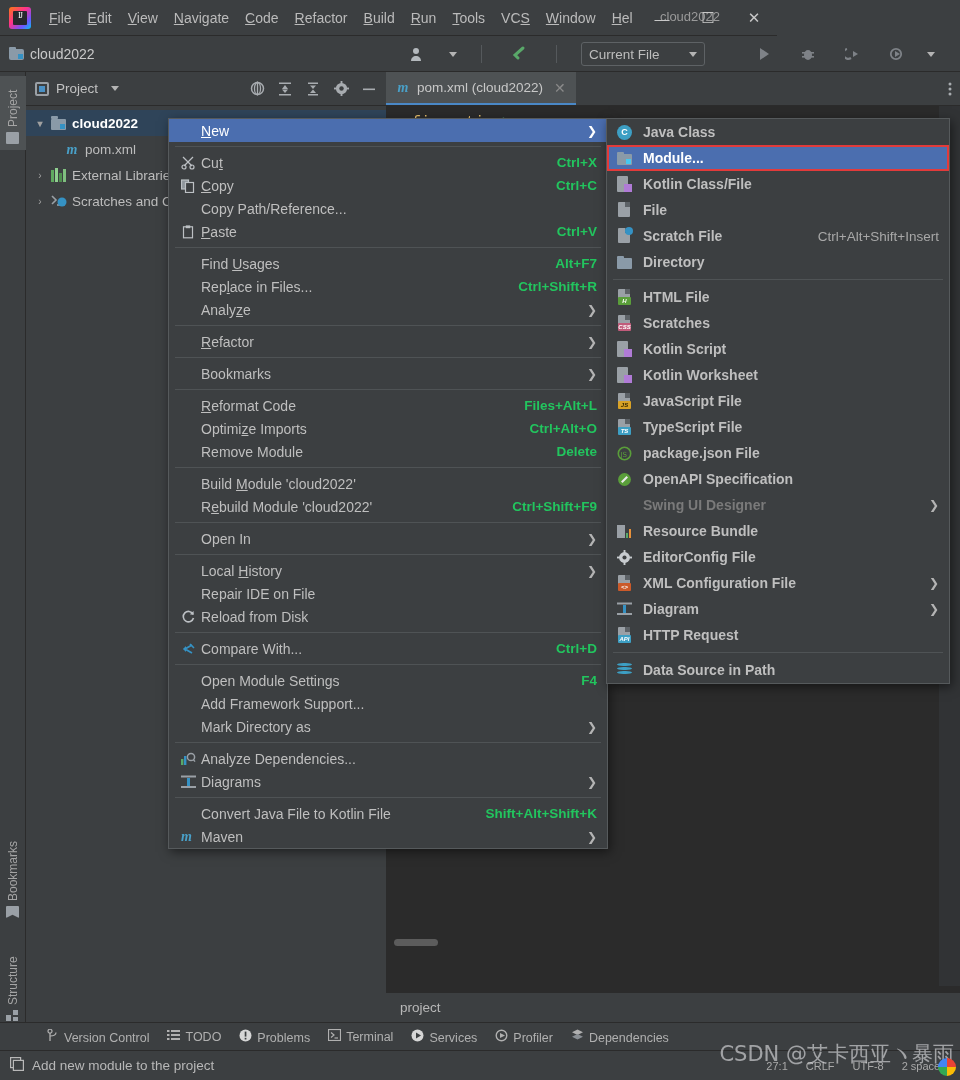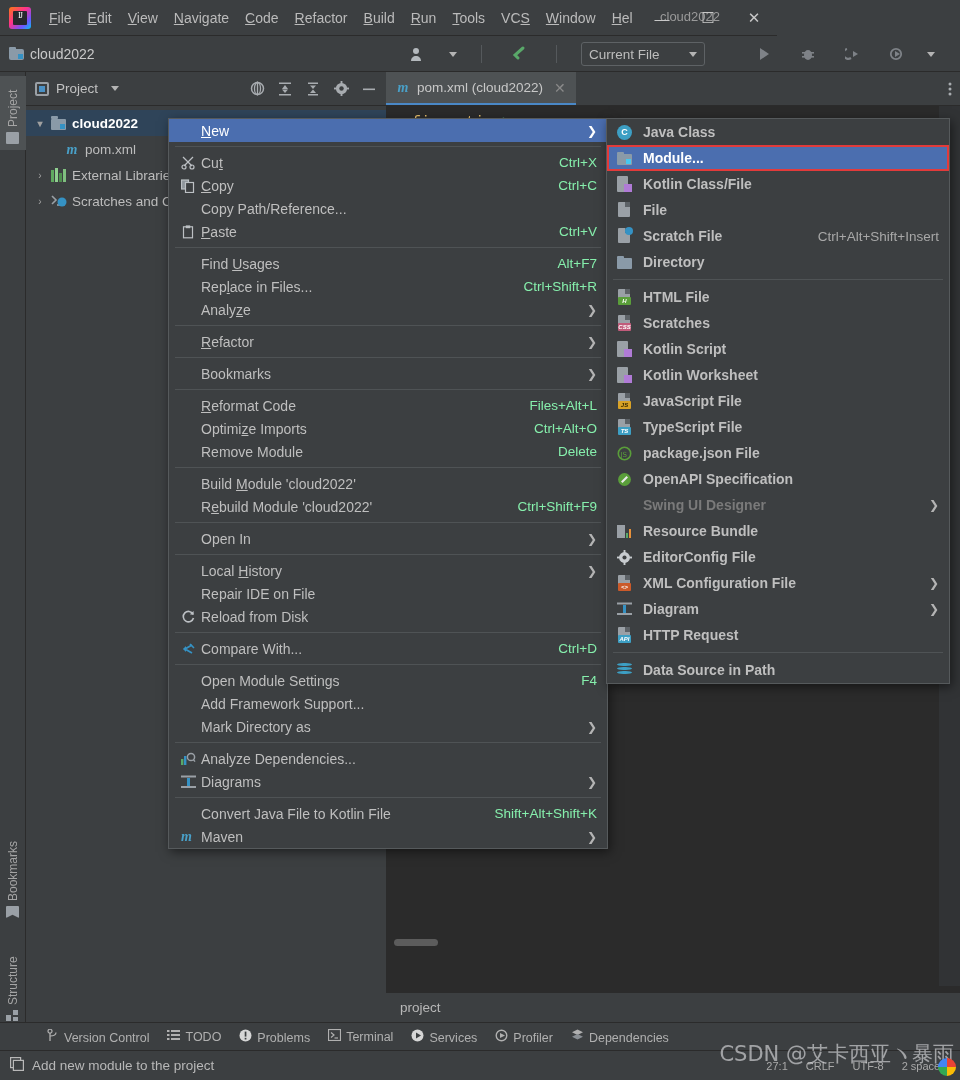--- a/index.html
+++ b/index.html
@@ -156,21 +156,21 @@
   
   .ctxmenu {
     position: absolute; left: 168px; top: 118px; width: 440px;
     background: #3c3f41; border: 1px solid #565a5c;
     box-shadow: 2px 3px 10px rgba(0,0,0,.5); z-index: 50; padding: 0;
   }
   .cmi { height: 23px; display: flex; align-items: center; padding: 0 10px 0 12px;
     color: #bfbfbf; font-size: 14px; white-space: nowrap; }
   .cmi .cmic { width: 20px; flex: none; display: flex; align-items: center; color: #a9b7c6; font-size: 13px; }
   .cmi .lbl { flex: 1; }
-  .cmi .acc { color: #86efac; font-size: 13.5px; margin-left: 18px; }
+  .cmi .acc { color: #22c55e; font-size: 13.5px; margin-left: 18px; font-weight: bold; }
   .cmi .sub { color: #b4b4b4; font-size: 12px; margin-left: 12px; }
   .cmi.hl { background: #4b6eaf; color: #ffffff; }
   .cmi.hl .sub { color: #ffffff; }
   .cmsep { height: 1px; background: #4f5355; margin: 4px 6px; }
   .cmi u { text-decoration: underline; }
 
   
   .submenu {
     position: absolute; left: 606px; top: 118px; width: 344px;
     background: #3c3f41; border: 1px solid #565a5c;

